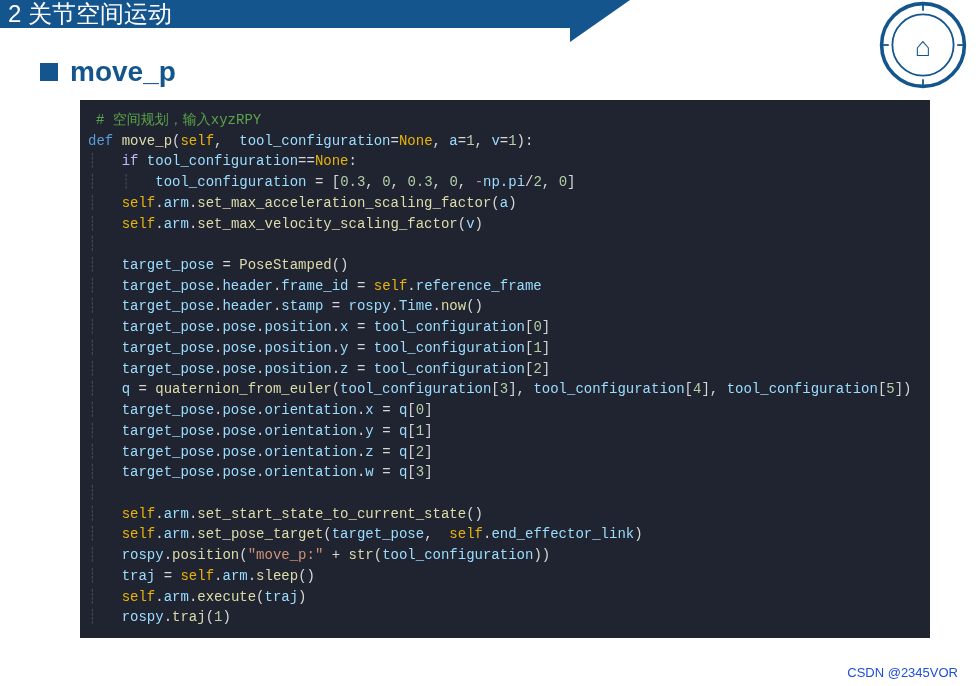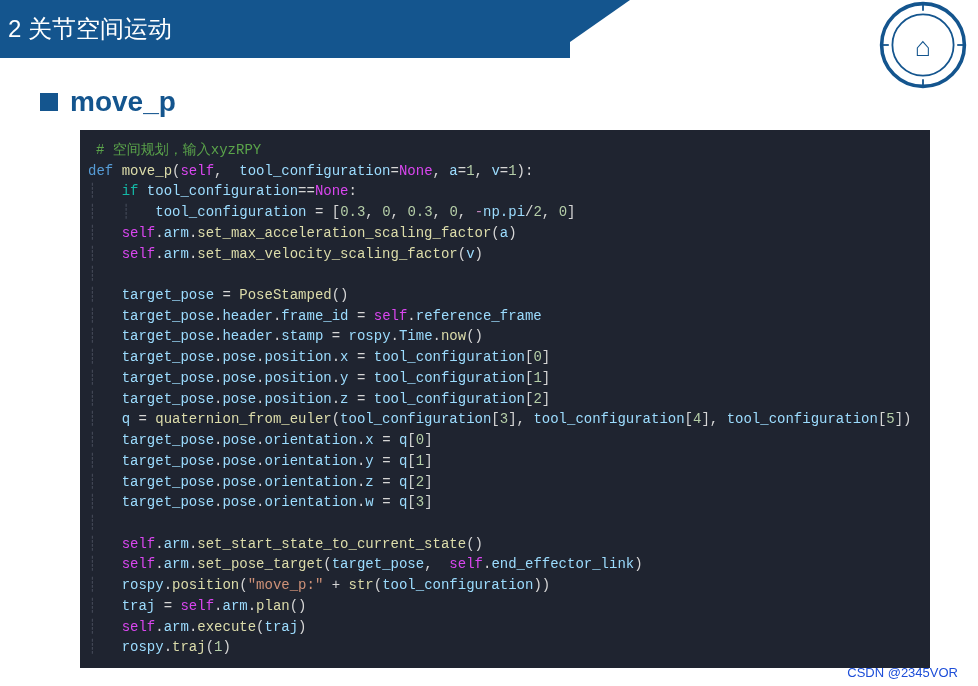--- a/index.html
+++ b/index.html
@@ -11,21 +11,21 @@
       position: relative;
       overflow: hidden;
     }
     .header-bar {
       background: #14558e;
       color: #ffffff;
       font-size: 24px;
       padding: 6px 0 6px 8px;
       position: relative;
       width: 570px;
-      height: 58px;
+      height: 28px;
       display: flex;
       align-items: center;
     }
     .header-bar::after {
       content: "";
       position: absolute;
       right: -60px;
       top: 0;
       width: 0;
       height: 0;
@@ -62,24 +62,24 @@
       background: #1f2430;
       padding: 10px 10px 10px 8px;
       font-family: Consolas, "Courier New", monospace;
       font-size: 14px;
       line-height: 1.48;
       color: #d6d6d6;
       white-space: pre;
       overflow: hidden;
     }
     .tk-comment   { color: #5aa34a; margin-left: 8px; }
-    .tk-keyword   { color: #14b8a6; }
+    .tk-keyword   { color: #c4b5fd; }
     .tk-def       { color: #569cd6; }
     .tk-func      { color: #dcdcaa; }
-    .tk-builtin   { color: #d946ef; }
+    .tk-builtin   { color: #eab308; }
     .tk-selfprop  { color: #9cdcfe; }
     .tk-number    { color: #b5cea8; }
     .tk-string    { color: #ce9178; }
     .tk-punct     { color: #d6d6d6; }
     .tk-op        { color: #d6d6d6; }
     .tk-oppink    { color: #c586c0; }
     .guide        { color: #444a58; }
     .watermark {
       position: absolute;
       bottom: 6px;
@@ -130,17 +130,17 @@
 <span class="guide">┊   </span><span class="tk-selfprop">target_pose</span><span class="tk-punct">.</span><span class="tk-selfprop">pose</span><span class="tk-punct">.</span><span class="tk-selfprop">position</span><span class="tk-punct">.</span><span class="tk-selfprop">z</span> <span class="tk-op">=</span> <span class="tk-selfprop">tool_configuration</span><span class="tk-punct">[</span><span class="tk-number">2</span><span class="tk-punct">]</span>
 <span class="guide">┊   </span><span class="tk-selfprop">q</span> <span class="tk-op">=</span> <span class="tk-func">quaternion_from_euler</span><span class="tk-punct">(</span><span class="tk-selfprop">tool_configuration</span><span class="tk-punct">[</span><span class="tk-number">3</span><span class="tk-punct">], </span><span class="tk-selfprop">tool_configuration</span><span class="tk-punct">[</span><span class="tk-number">4</span><span class="tk-punct">], </span><span class="tk-selfprop">tool_configuration</span><span class="tk-punct">[</span><span class="tk-number">5</span><span class="tk-punct">])</span>
 <span class="guide">┊   </span><span class="tk-selfprop">target_pose</span><span class="tk-punct">.</span><span class="tk-selfprop">pose</span><span class="tk-punct">.</span><span class="tk-selfprop">orientation</span><span class="tk-punct">.</span><span class="tk-selfprop">x</span> <span class="tk-op">=</span> <span class="tk-selfprop">q</span><span class="tk-punct">[</span><span class="tk-number">0</span><span class="tk-punct">]</span>
 <span class="guide">┊   </span><span class="tk-selfprop">target_pose</span><span class="tk-punct">.</span><span class="tk-selfprop">pose</span><span class="tk-punct">.</span><span class="tk-selfprop">orientation</span><span class="tk-punct">.</span><span class="tk-selfprop">y</span> <span class="tk-op">=</span> <span class="tk-selfprop">q</span><span class="tk-punct">[</span><span class="tk-number">1</span><span class="tk-punct">]</span>
 <span class="guide">┊   </span><span class="tk-selfprop">target_pose</span><span class="tk-punct">.</span><span class="tk-selfprop">pose</span><span class="tk-punct">.</span><span class="tk-selfprop">orientation</span><span class="tk-punct">.</span><span class="tk-selfprop">z</span> <span class="tk-op">=</span> <span class="tk-selfprop">q</span><span class="tk-punct">[</span><span class="tk-number">2</span><span class="tk-punct">]</span>
 <span class="guide">┊   </span><span class="tk-selfprop">target_pose</span><span class="tk-punct">.</span><span class="tk-selfprop">pose</span><span class="tk-punct">.</span><span class="tk-selfprop">orientation</span><span class="tk-punct">.</span><span class="tk-selfprop">w</span> <span class="tk-op">=</span> <span class="tk-selfprop">q</span><span class="tk-punct">[</span><span class="tk-number">3</span><span class="tk-punct">]</span>
 <span class="guide">┊</span>
 <span class="guide">┊   </span><span class="tk-builtin">self</span><span class="tk-punct">.</span><span class="tk-selfprop">arm</span><span class="tk-punct">.</span><span class="tk-func">set_start_state_to_current_state</span><span class="tk-punct">()</span>
 <span class="guide">┊   </span><span class="tk-builtin">self</span><span class="tk-punct">.</span><span class="tk-selfprop">arm</span><span class="tk-punct">.</span><span class="tk-func">set_pose_target</span><span class="tk-punct">(</span><span class="tk-selfprop">target_pose</span><span class="tk-punct">,  </span><span class="tk-builtin">self</span><span class="tk-punct">.</span><span class="tk-selfprop">end_effector_link</span><span class="tk-punct">)</span>
 <span class="guide">┊   </span><span class="tk-selfprop">rospy</span><span class="tk-punct">.</span><span class="tk-func">position</span><span class="tk-punct">(</span><span class="tk-string">"move_p:"</span> <span class="tk-op">+</span> <span class="tk-func">str</span><span class="tk-punct">(</span><span class="tk-selfprop">tool_configuration</span><span class="tk-punct">))</span>
-<span class="guide">┊   </span><span class="tk-selfprop">traj</span> <span class="tk-op">=</span> <span class="tk-builtin">self</span><span class="tk-punct">.</span><span class="tk-selfprop">arm</span><span class="tk-punct">.</span><span class="tk-func">plan</span><span class="tk-punct">()</span>
+<span class="guide">┊   </span><span class="tk-selfprop">traj</span> <span class="tk-op">=</span> <span class="tk-builtin">self</span><span class="tk-punct">.</span><span class="tk-selfprop">arm</span><span class="tk-punct">.</span><span class="tk-func">sleep</span><span class="tk-punct">()</span>
 <span class="guide">┊   </span><span class="tk-builtin">self</span><span class="tk-punct">.</span><span class="tk-selfprop">arm</span><span class="tk-punct">.</span><span class="tk-func">execute</span><span class="tk-punct">(</span><span class="tk-selfprop">traj</span><span class="tk-punct">)</span>
 <span class="guide">┊   </span><span class="tk-selfprop">rospy</span><span class="tk-punct">.</span><span class="tk-func">traj</span><span class="tk-punct">(</span><span class="tk-number">1</span><span class="tk-punct">)</span></div>
 
 <div class="watermark">CSDN @2345VOR</div>
 
 </body></html>

